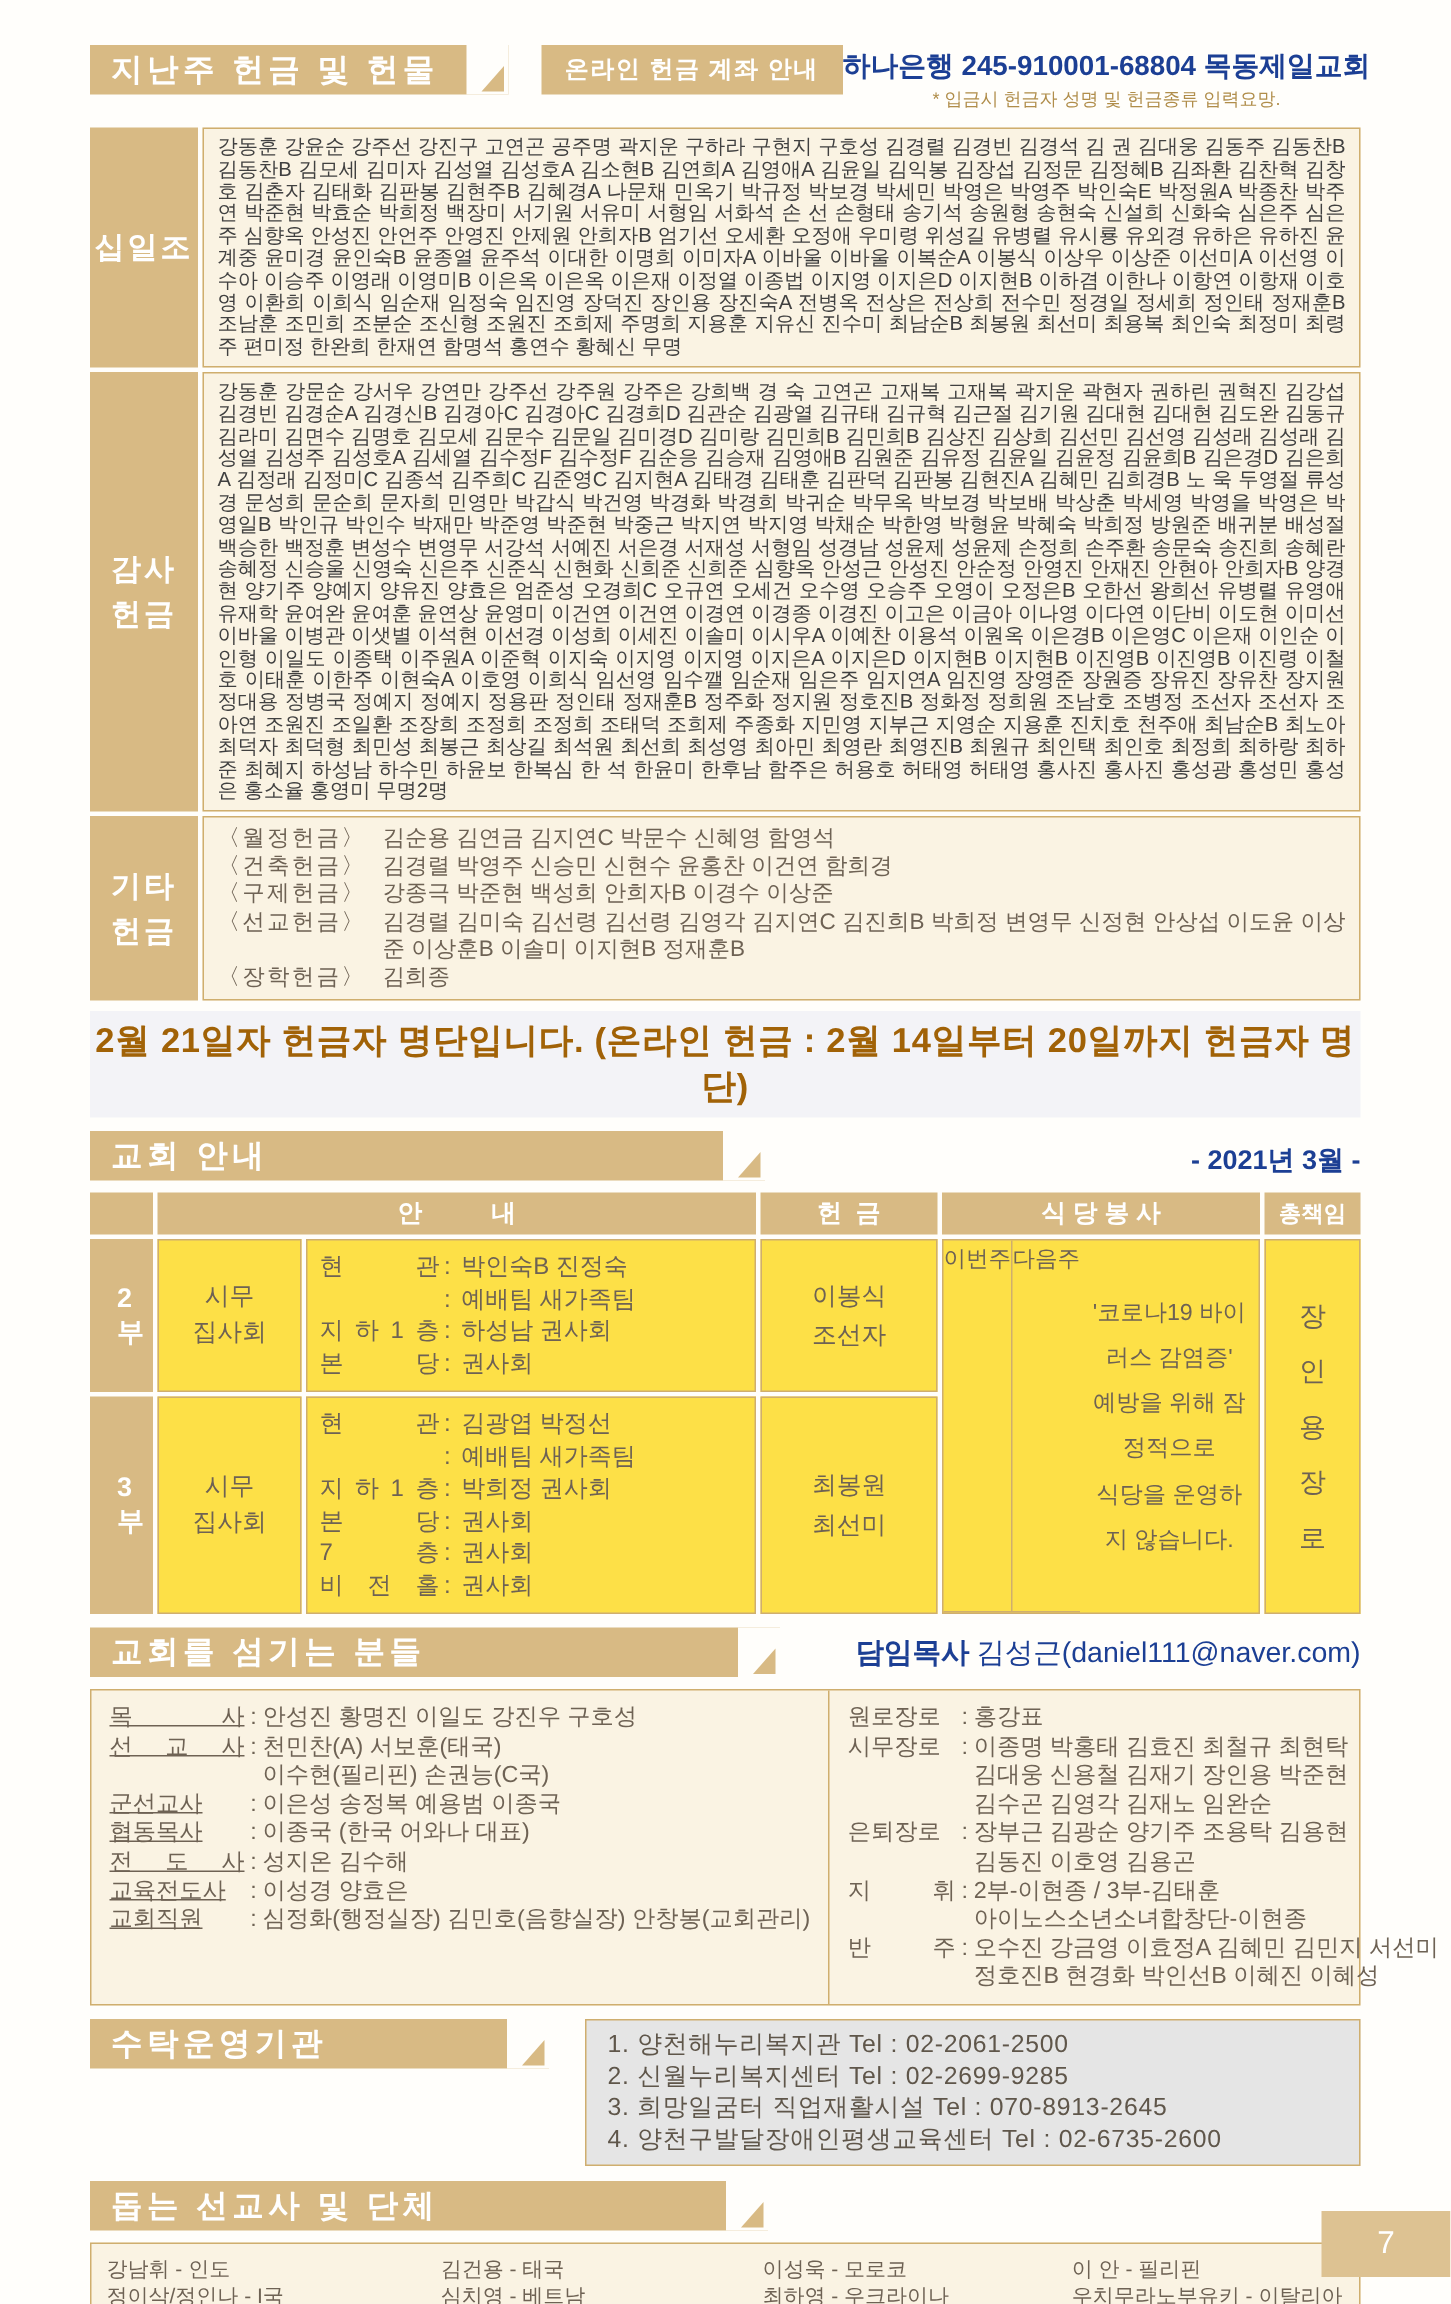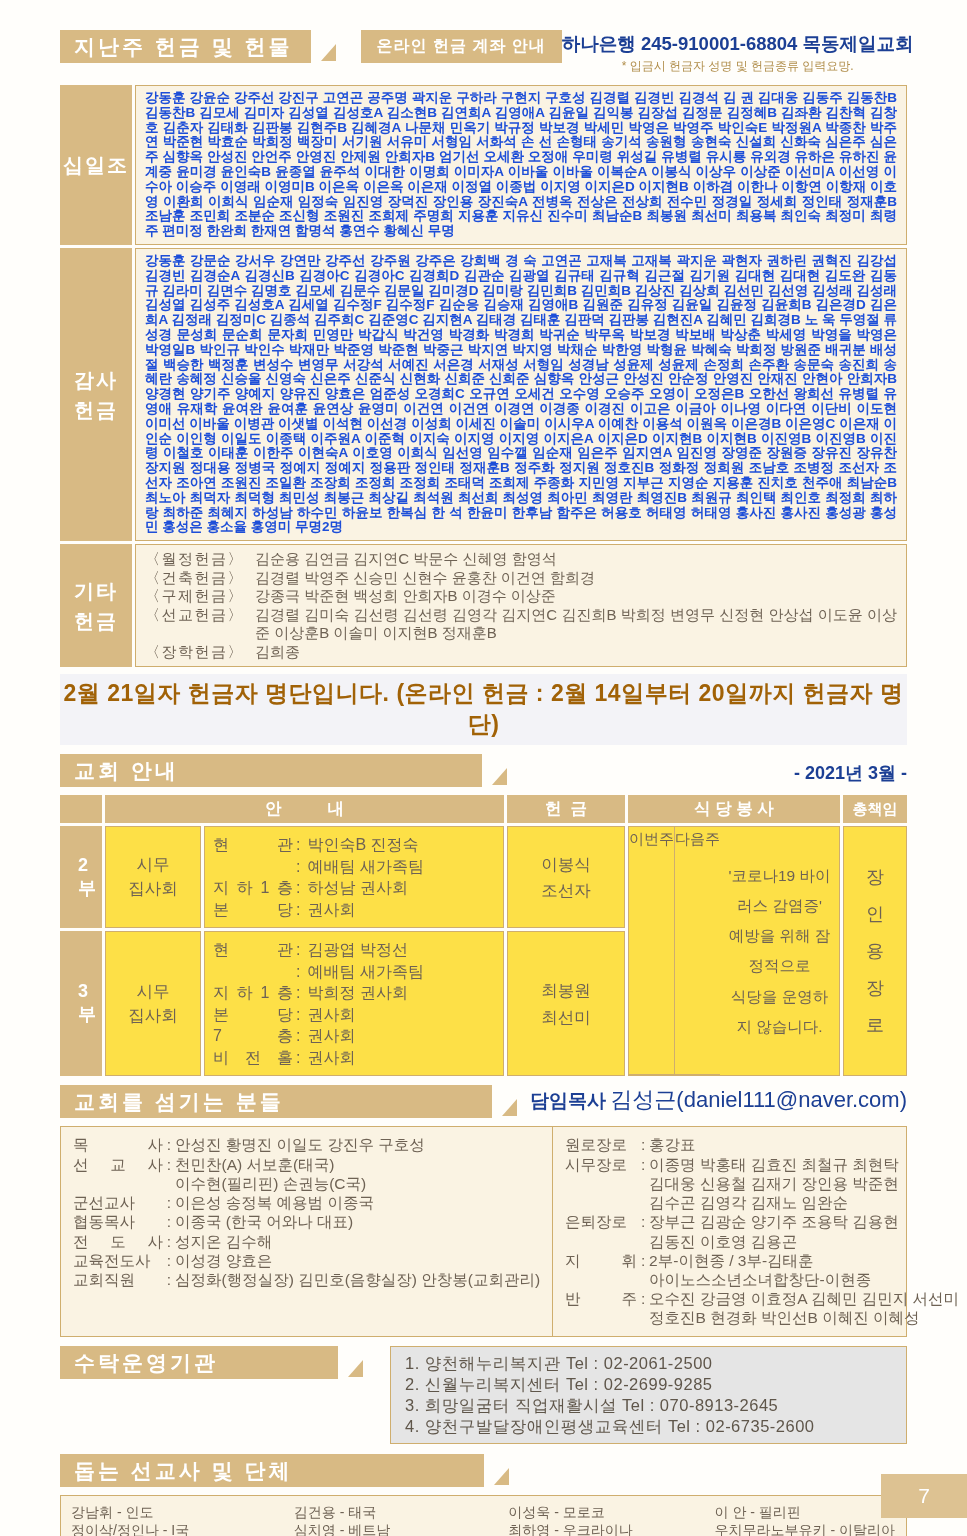--- a/index.html
+++ b/index.html
@@ -36,21 +36,21 @@
   
   .offrow { display:grid; grid-template-columns:72px 1fr; column-gap:3px; margin-bottom:3px; }
   .offlbl {
     background:#d8ba84; color:#fff; font-weight:bold; font-size:20px;
     display:flex; align-items:center; justify-content:center; text-align:right;
     letter-spacing:2px; white-space:pre-line; line-height:1.5;
   }
   .offbody {
     background:#faf3e3; border:1px solid #cfae6e; padding:5px 9px;
   }
-  .names { font-size:13.5px; line-height:14.8px; text-align:justify; color:#1d4ed8;font-weight:bold; }
+  .names { font-size:13.5px; line-height:14.8px; text-align:justify; color:#404040; }
   .etcline { display:flex; font-size:15px; line-height:18.5px; }
   .etclbl { flex:0 0 110px; letter-spacing:1.5px; white-space:nowrap; }
   .etctxt { flex:1; text-align:justify; }
 
   
   .banner {
     background:#f3f3f7; color:#a16207; font-weight:bold; font-size:23px;
     text-align:center; padding:4px 0 5px; margin:7px 0 9px; letter-spacing:0.5px;
   }
 
@@ -77,28 +77,28 @@
   .weekhdr span { flex:1; text-align:center; font-size:15px; padding:3px 0; }
   .weekhdr span:first-child { border-right:1px solid #cfae6e; }
   .notice { flex:1; display:flex; align-items:center; justify-content:center; text-align:center;
             white-space:pre-line; font-size:15.5px; line-height:1.95; padding:6px; }
   .chiefcell { grid-column:6; grid-row:2/4; display:flex; align-items:center; justify-content:center;
                white-space:pre-line; text-align:center; font-size:18px; line-height:2.05; }
 
   
   .pastorline { margin-left:auto; padding-bottom:3px; white-space:nowrap; }
   .pastor-lbl { color:#1c3f94; font-weight:bold; font-size:19px; }
-  .pastor-name { color:#1c3f94; font-size:22px; }
+  .pastor-name { color:#1c3f94; font-size:19px; }
   .servbox { display:flex; background:#faf3e3; border:1px solid #cfae6e; margin-bottom:9px; }
   .servcol { padding:8px 12px; }
   .servcol.left { flex:0 0 52%; }
   .servcol.right { flex:1; border-left:1px solid #cfae6e; }
   .srow { display:flex; font-size:15.5px; line-height:19.2px; }
   .slbl { text-align:justify; text-align-last:justify; white-space:nowrap; }
-  .left .slbl { flex:0 0 90px; }
+  .left .slbl { flex:0 0 90px;text-decoration:underline; }
   .right .slbl { flex:0 0 72px; }
   .ssep { width:12px; text-align:center; }
   .stxt { flex:1; white-space:nowrap; }
 
   
   .trustsec { display:flex; align-items:flex-start; margin-bottom:10px; }
   .trustbox { flex:1; background:#e5e5e5; border:1px solid #cfae6e; padding:6px 14px; margin-left:24px; }
   .trustline { font-size:16.5px; line-height:21px; color:#5f564a; letter-spacing:0.5px; }
 
   

